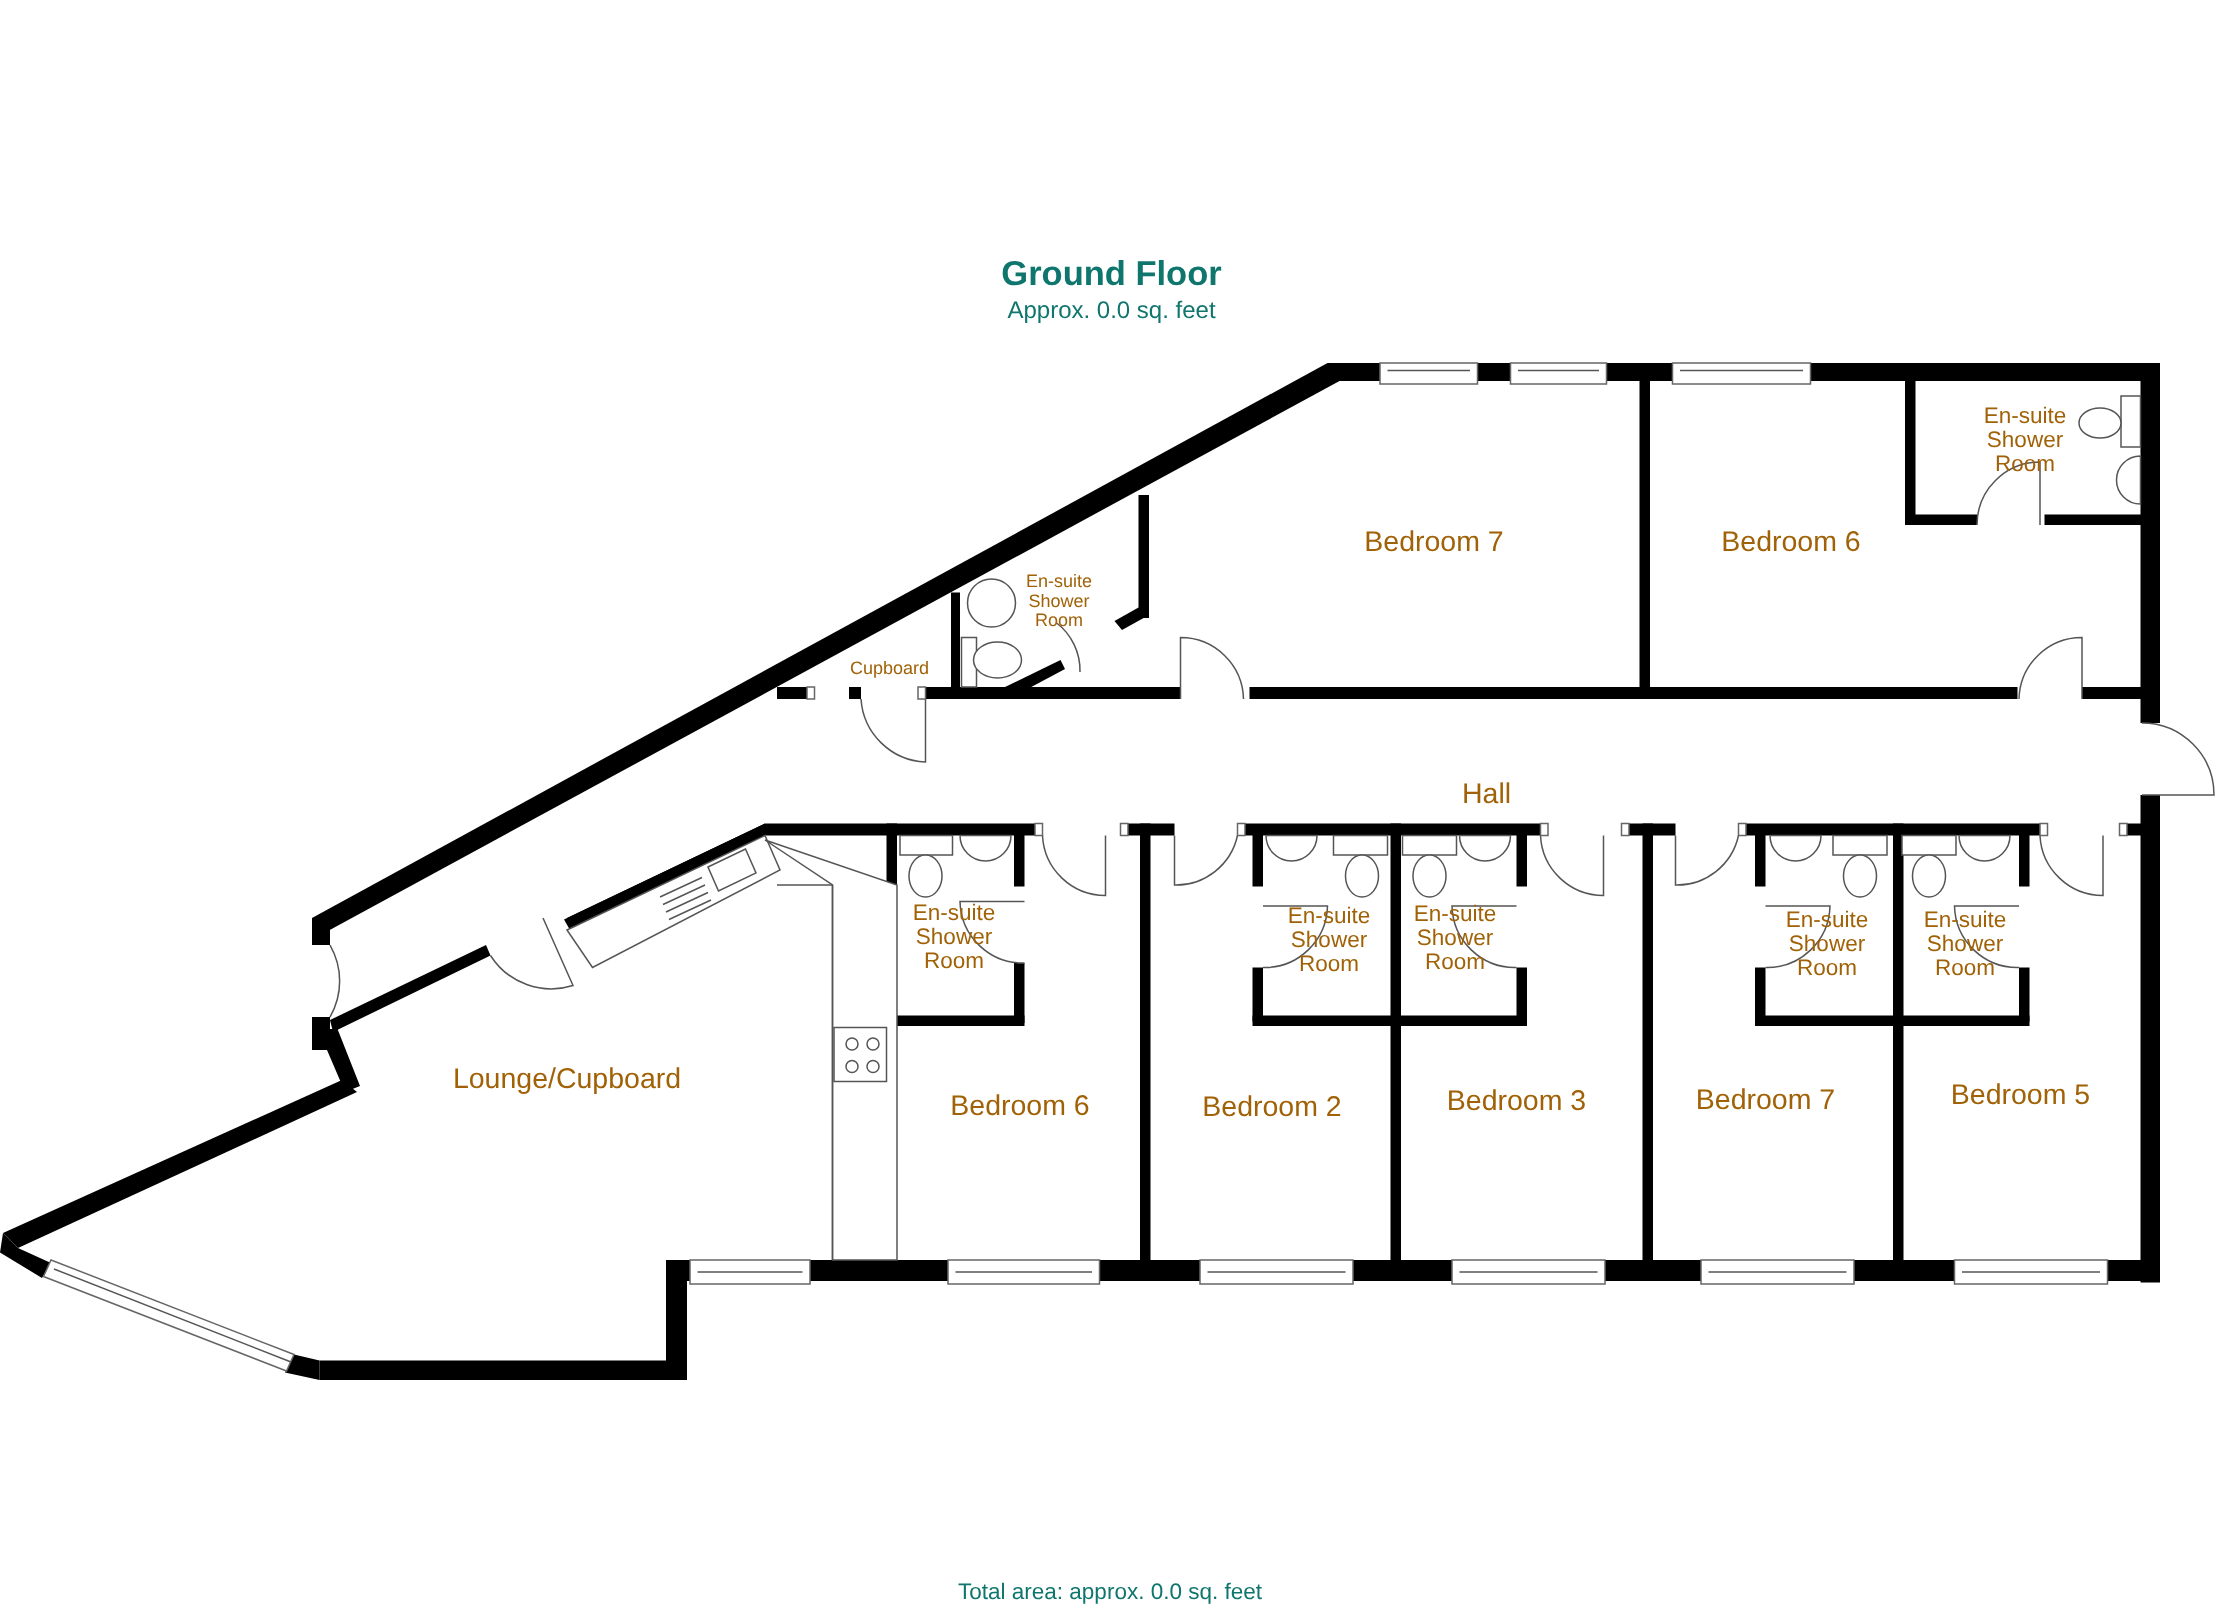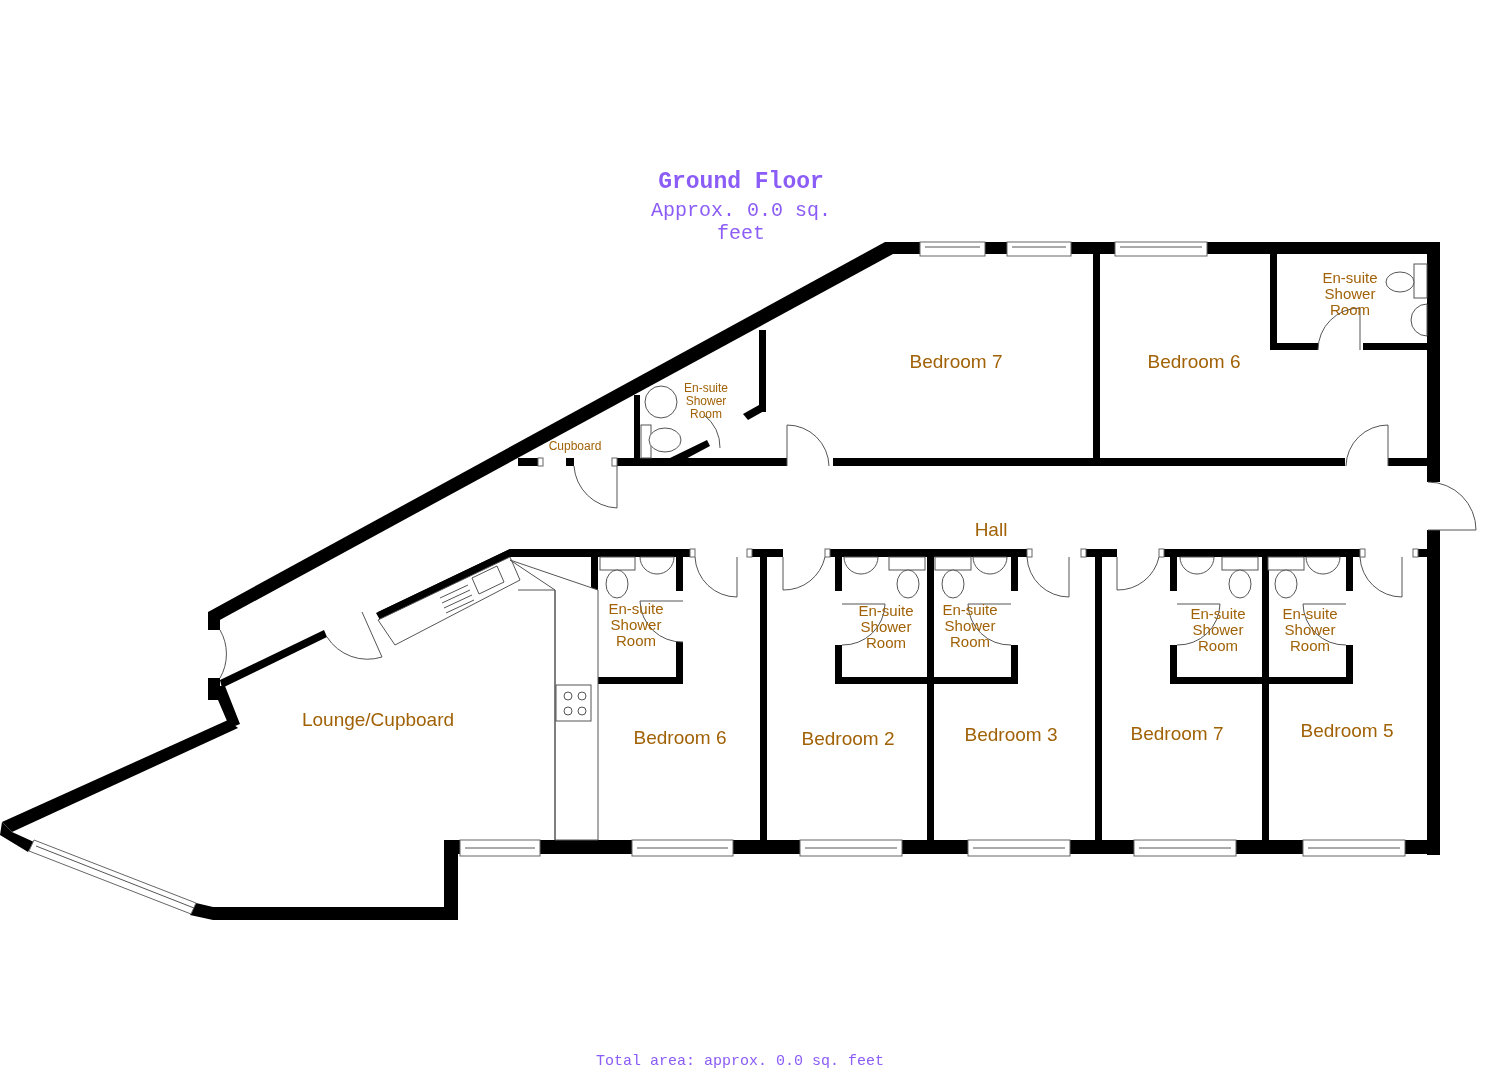--- a/index.html
+++ b/index.html
@@ -1,20 +1,20 @@
 <!DOCTYPE html>
 <html><head>
 <meta charset="utf-8">
 <style>
   html, body { margin: 0; padding: 0; background: #ffffff; }
   body { width: 1485px; height: 1080px; position: relative; overflow: hidden; font-family: "Liberation Sans", sans-serif; }
   #plan { position: absolute; left: 0; top: 0; width: 1485px; height: 1080px; }
-  .title { position: absolute; left: 0; width: 1485px; text-align: center; color: #8b5cf6; font-family: Liberation Mono, monospace; }
+  .title { position: absolute; left: 0; width: 1485px; text-align: center; color: #0f766e; }
   #floor-title { top: 169px; left: 641px; width: 200px; font-size: 23px; font-weight: bold; }
-  #floor-area { top: 199px; left: 641px; width: 200px; font-size: 20px; text-align: center; }
+  #floor-area { top: 199px; left: 641px; width: 200px; font-size: 16px; text-align: center; }
   #total-area { top: 1053px; left: 560px; width: 360px; font-size: 15px; }
   .room-label { position: absolute; font-weight: normal; color: #a16207; text-align: center; white-space: nowrap; transform: translate(-50%, -50%); }
   .room-label.big { font-size: 19px; }
   .room-label.small { font-size: 15px; line-height: 16px; white-space: pre-line; }
   .room-label.tiny { font-size: 12px; line-height: 13px; white-space: pre-line; }
   .wall { fill: #000; stroke: none; }
   .thin { stroke: #555; stroke-width: 1; fill: none; }
   .win { fill: #fff; stroke: #666; stroke-width: 1; }
   .jamb { fill: #fff; stroke: #666; stroke-width: 1; }
   .fixture { fill: #fff; stroke: #555; stroke-width: 1; }
@@ -207,21 +207,21 @@
     <ellipse class="fixture" cx="665" cy="440" rx="16" ry="12"></ellipse>
   </g>
 </svg>
 
 <div id="floor-title" class="title">Ground Floor</div>
 <div id="floor-area" class="title">Approx. 0.0 sq. feet</div>
 <div id="total-area" class="title">Total area: approx. 0.0 sq. feet</div>
 
 <div class="room-label big" style="left: 991px; top: 502px; margin-top: 28px;">Hall</div>
 <div class="room-label big" style="left: 378px; top: 720px;">Lounge/Cupboard</div>
-<div class="room-label tiny" style="left: 575px; top: 446px;">Cupboard</div>
+<div class="room-label tiny" style="left: 593px; top: 446px;">Cupboard</div>
 <div class="room-label big" style="left: 680px; top: 738px;">Bedroom 6</div>
 <div class="room-label big" style="left: 848px; top: 739px;">Bedroom 2</div>
 <div class="room-label big" style="left: 1011px; top: 735px;">Bedroom 3</div>
 <div class="room-label big" style="left: 1177px; top: 734px;">Bedroom 7</div>
 <div class="room-label big" style="left: 1347px; top: 731px; text-align: center;">Bedroom 5</div>
 <div class="room-label big" style="left: 1194px; top: 362px;">Bedroom 6</div>
 <div class="room-label big" style="left: 956px; top: 362px; text-align: center;">Bedroom 7</div>
 <div class="room-label small" style="left: 636px; top: 625px;">En-suite
 Shower
 Room</div>

